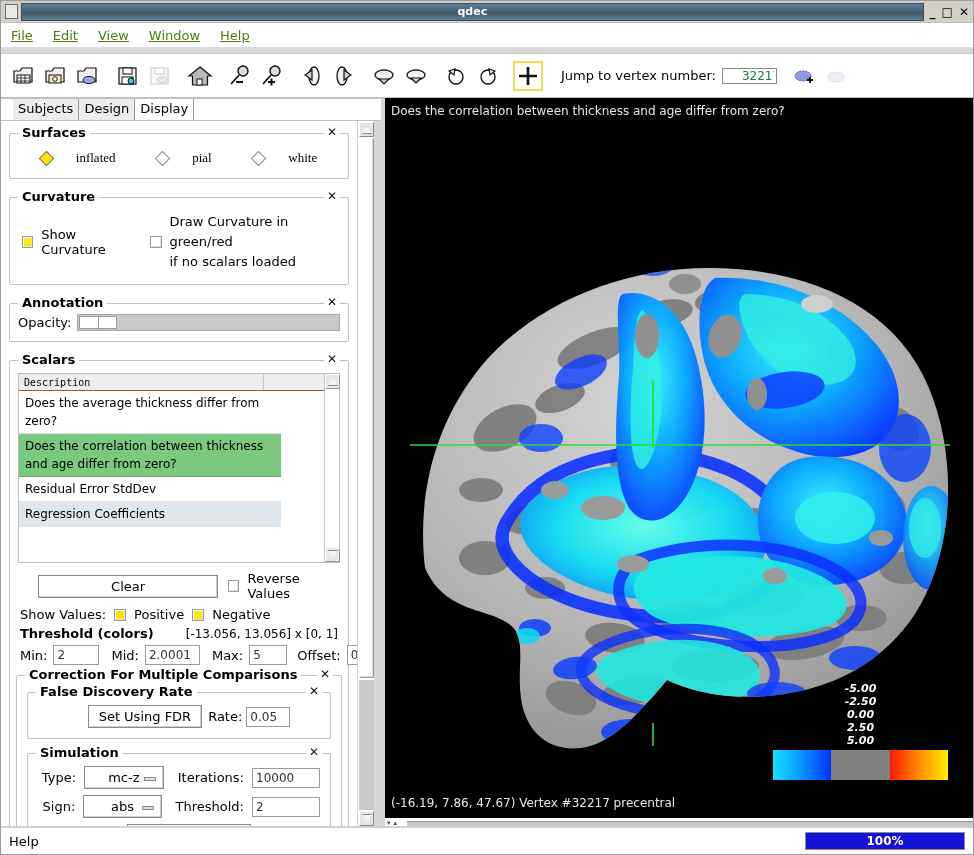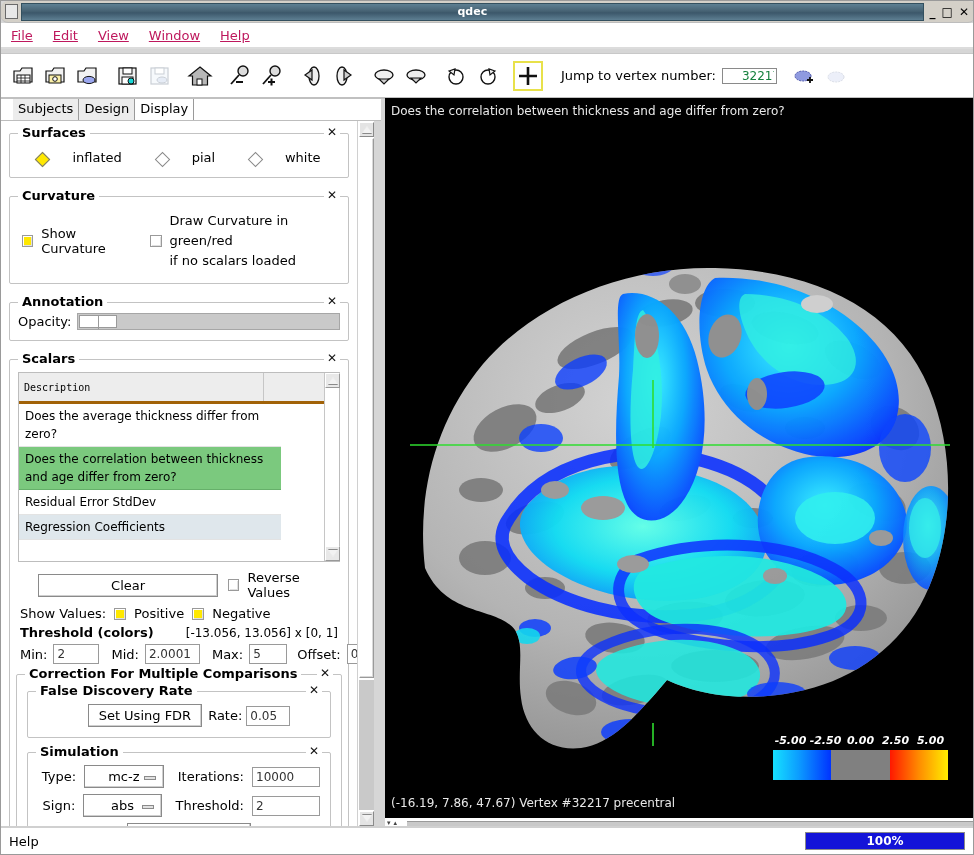--- a/index.html
+++ b/index.html
@@ -46,21 +46,21 @@
   .title-btns span { cursor: default; line-height: 1; }
 
   
   .menubar {
     position: absolute; left: 0; top: 22px; width: 974px; height: 26px;
     background: #ffffff;
     display: flex; align-items: center;
     padding-left: 10px; gap: 20px;
     border-bottom: 2px solid #dcdcdc;
   }
-  .menuitem { font-size: 13px; color: #be185d; }
+  .menuitem { font-size: 13px; color: #4d7c0f; }
   .menuitem u { text-decoration: underline; }
 
   
   .toolbar {
     position: absolute; left: 0; top: 52px; width: 974px; height: 46px;
     background: #ffffff;
     border-top: 1px solid #c8c8c8;
     border-bottom: 2px solid #c0c0c0;
     display: flex; align-items: center; padding-left: 8px;
   }
@@ -128,21 +128,21 @@
   .group > .legend {
     position: absolute; top: -9px; left: 8px; background: #ffffff;
     font-size: 13px; font-weight: bold; padding: 0 4px;
   }
   .group > .closer {
     position: absolute; top: -9px; right: 8px; background: #ffffff;
     font-size: 12px; font-weight: bold; padding: 0 3px; color: #111;
   }
 
   .radio-row { display:flex; align-items:center; justify-content: space-around; padding: 10px 4px 6px 4px; }
-  .radio { display:flex; align-items:flex-end; gap:24px; font-size:13px; }
+  .radio { display:flex; align-items:center; gap:24px; font-size:13px;font-family:Liberation Serif, serif; }
   .diamond {
     width: 11px; height: 11px; transform: rotate(45deg);
     background: #ffffff; border: 1px solid #8a8a8a;
   }
   .diamond.on { background: #ffe800; border-color:#777; }
 
   .chk {
     width: 12px; height: 12px; background: #ffffff;
     border: 1px solid #9a9a9a;
     box-shadow: inset 1px 1px 0 #ffffff, inset -1px -1px 0 #e0e0e0;
@@ -166,21 +166,21 @@
     content:""; position:absolute; left:18px; top:0; width:1px; height:13px; background:#9a9a9a;
   }
 
   
   .list-wrap {
     margin: 6px 2px 0 2px; border: 1px solid #bdbdbd; background:#fff;
     height: 190px; position: relative; display:flex;
   }
   .list-main { flex:1; display:flex; flex-direction: column; }
   .list-head {
-    display:flex; height: 31px; border-bottom: 3px solid #a16207; background:#ef4444;
+    display:flex; height: 17px; border-bottom: 1px solid #a16207; background:#ef4444;
   }
   .list-head .col1 {
     flex: 1; font-family: "DejaVu Sans Mono","Liberation Mono",monospace; font-size:10px;
     padding-left: 5px; display:flex; align-items:center;
     border-right: 1px solid #c6c6c6; background:#ededed;
   }
   .list-head .col2 { width: 60px; background:#ededed; }
   .list-body { flex:1; overflow:hidden; }
   .lrow {
     font-size: 12px; padding: 3px 6px; line-height: 18px;
@@ -232,21 +232,21 @@
     position: absolute; left: 384px; top: 97px; width: 590px; height: 720px;
     background: #000000; overflow:hidden;
   }
   .render-title {
     position:absolute; left: 6px; top: 6px; color:#e8e8e8; font-size:12px;
   }
   .render-status {
     position:absolute; left: 6px; bottom: 8px; color:#e8e8e8; font-size:12px;
   }
   .cb-wrap { position:absolute; right: 27px; bottom: 38px; width: 175px; }
-  .cb-ticks { display:flex; justify-content: space-between; color:#fff; font-size:11px; font-style: italic; font-weight:bold; margin-bottom: 3px; }
+  .cb-ticks { display:flex; justify-content: space-between; color:#fff; font-size:11px; font-style: italic; font-weight:bold; margin-bottom: 3px; flex-direction: column; }
   .cb-ticks span { flex:1; text-align:center; }
   .cb-bar { height: 30px; display:flex; }
   .cb-neg { flex:1; background: linear-gradient(to right,#16e1ff 0%, #0c9bff 45%, #0033ff 100%); }
   .cb-mid { flex:1; background:#808080; }
   .cb-pos { flex:1; background: linear-gradient(to right,#ff1800 0%, #ff8c00 50%, #ffee00 100%); }
 
   
   .render-hscroll {
     position:absolute; left: 384px; top: 817px; width: 590px; height: 10px;
     background:#ffffff; display:flex; align-items:center;

